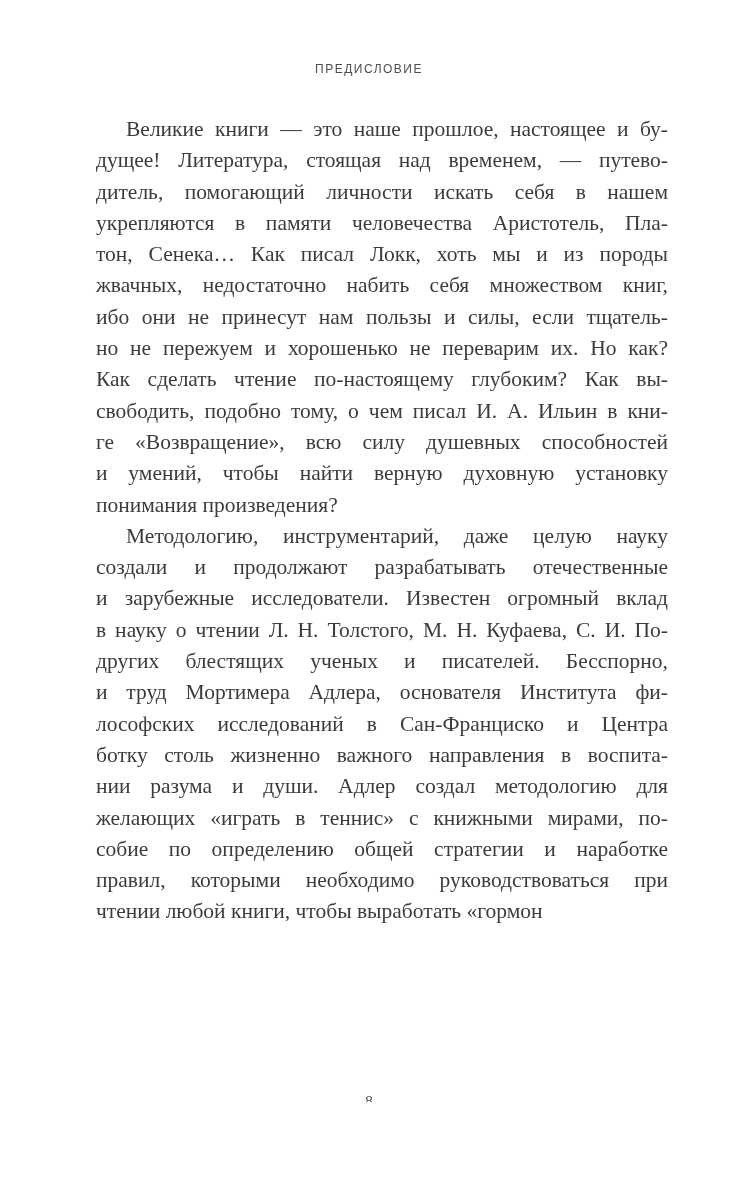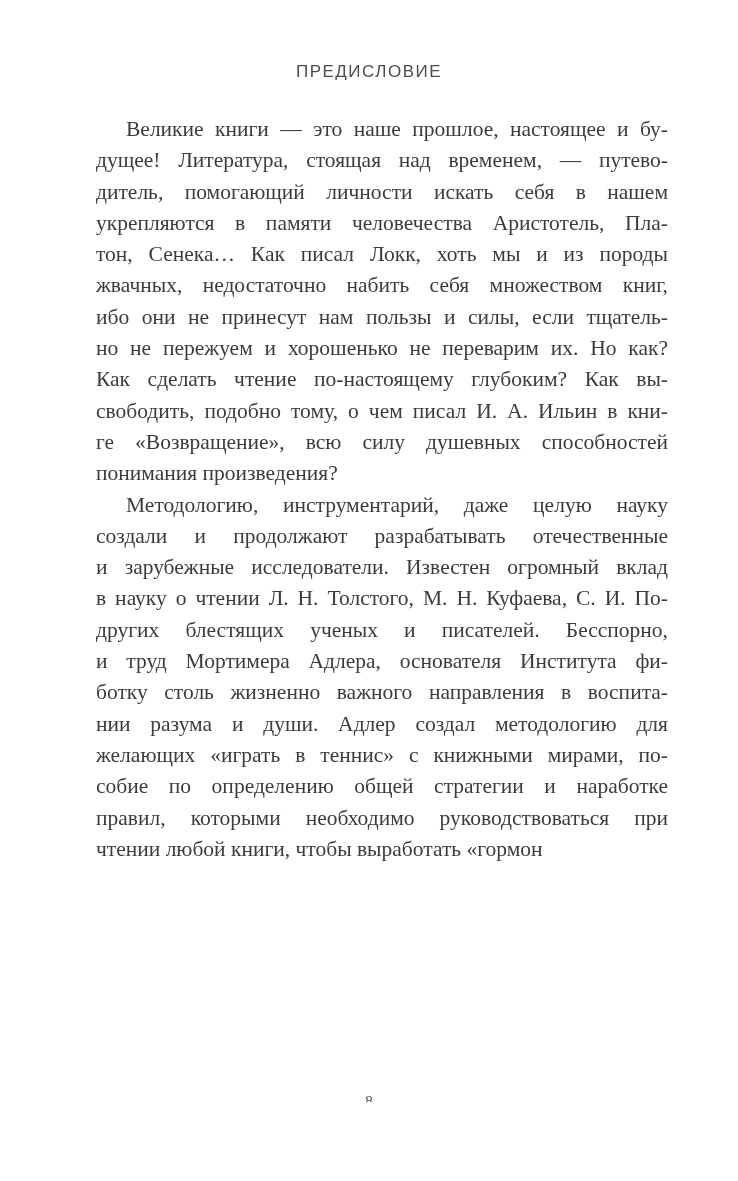--- a/index.html
+++ b/index.html
@@ -13,21 +13,21 @@
     overflow: hidden;
     font-family: "Liberation Serif", "DejaVu Serif", serif;
   }
   .running-head {
     position: absolute;
     top: 62px;
     left: 0;
     width: 738px;
     text-align: center;
     font-family: "Liberation Sans", "DejaVu Sans", sans-serif;
-    font-size: 17px;
+    font-size: 12px;
     font-weight: 400;
     letter-spacing: 1.5px;
     color: #4d4d4d;
   }
   .body-text {
     position: absolute;
     top: 114px;
     left: 84px;
     width: 572px;
     color: #3b3b3b;
@@ -67,29 +67,31 @@
       <div class="line">дущее! Литература, стоящая над временем, — путево-</div>
       <div class="line">дитель, помогающий личности искать себя в нашем</div>
       <div class="line">укрепляются в памяти человечества Аристотель, Пла-</div>
       <div class="line">тон, Сенека… Как писал Локк, хоть мы и из породы</div>
       <div class="line">жвачных, недостаточно набить себя множеством книг,</div>
       <div class="line">ибо они не принесут нам пользы и силы, если тщатель-</div>
       <div class="line">но не пережуем и хорошенько не переварим их. Но как?</div>
       <div class="line">Как сделать чтение по-настоящему глубоким? Как вы-</div>
       <div class="line">свободить, подобно тому, о чем писал И. А. Ильин в кни-</div>
       <div class="line">ге «Возвращение», всю силу душевных способностей</div>
+      <div class="line">и умений, чтобы найти верную духовную установку</div>
       <div class="line para-end">понимания произведения?</div>
     </div>
     <div>
       <div class="line para-start">Методологию, инструментарий, даже целую науку</div>
       <div class="line">создали и продолжают разрабатывать отечественные</div>
       <div class="line">и зарубежные исследователи. Известен огромный вклад</div>
       <div class="line">в науку о чтении Л. Н. Толстого, М. Н. Куфаева, С. И. По-</div>
       <div class="line">других блестящих ученых и писателей. Бесспорно,</div>
       <div class="line">и труд Мортимера Адлера, основателя Института фи-</div>
+      <div class="line">лософских исследований в Сан-Франциско и Центра</div>
       <div class="line">ботку столь жизненно важного направления в воспита-</div>
       <div class="line">нии разума и души. Адлер создал методологию для</div>
       <div class="line">желающих «играть в теннис» с книжными мирами, по-</div>
       <div class="line">собие по определению общей стратегии и наработке</div>
       <div class="line">правил, которыми необходимо руководствоваться при</div>
       <div class="line para-end">чтении любой книги, чтобы выработать «гормон</div>
     </div>
   </div>
 
 <div class="page-number">8</div>

